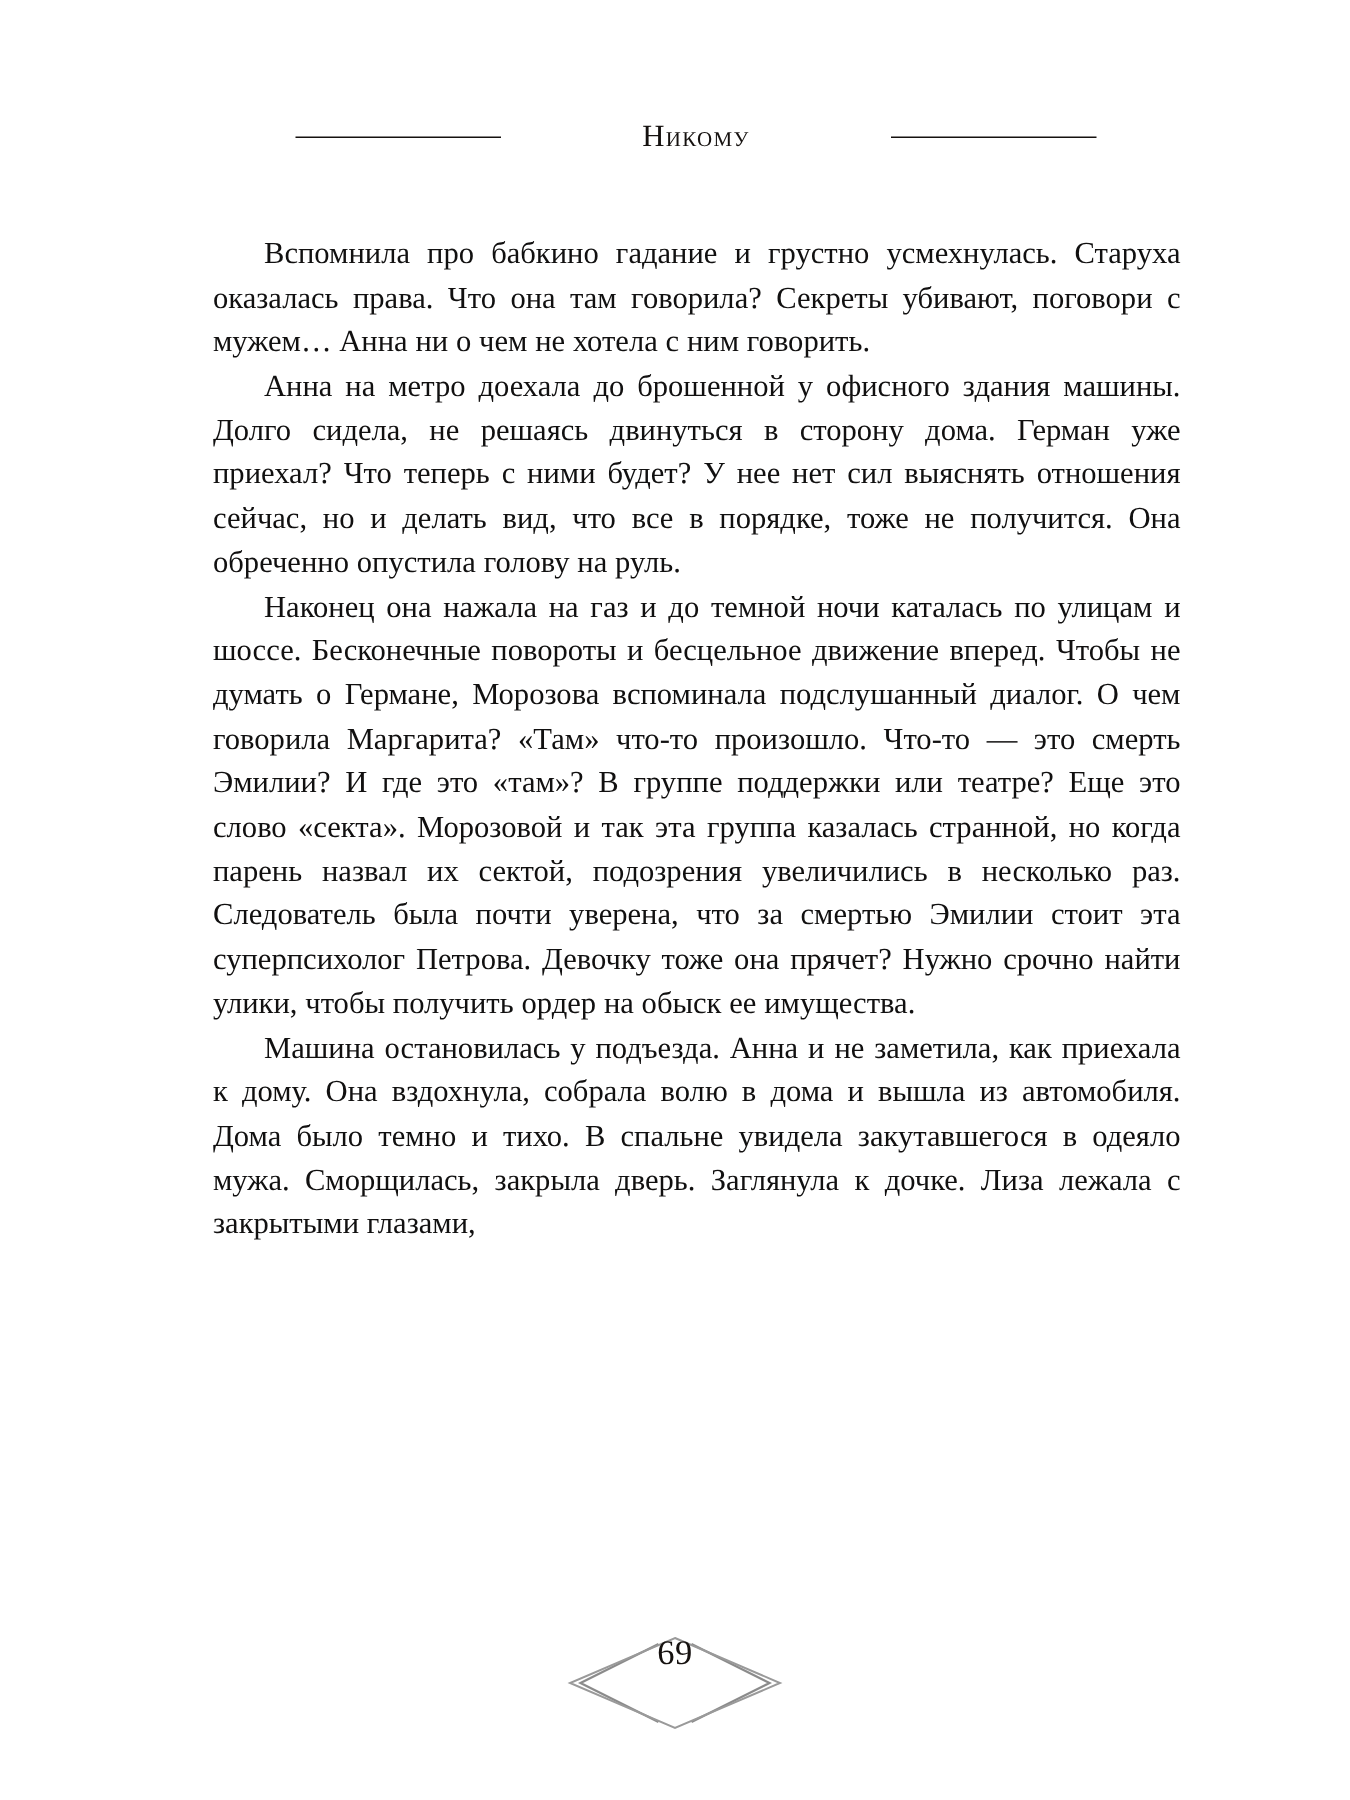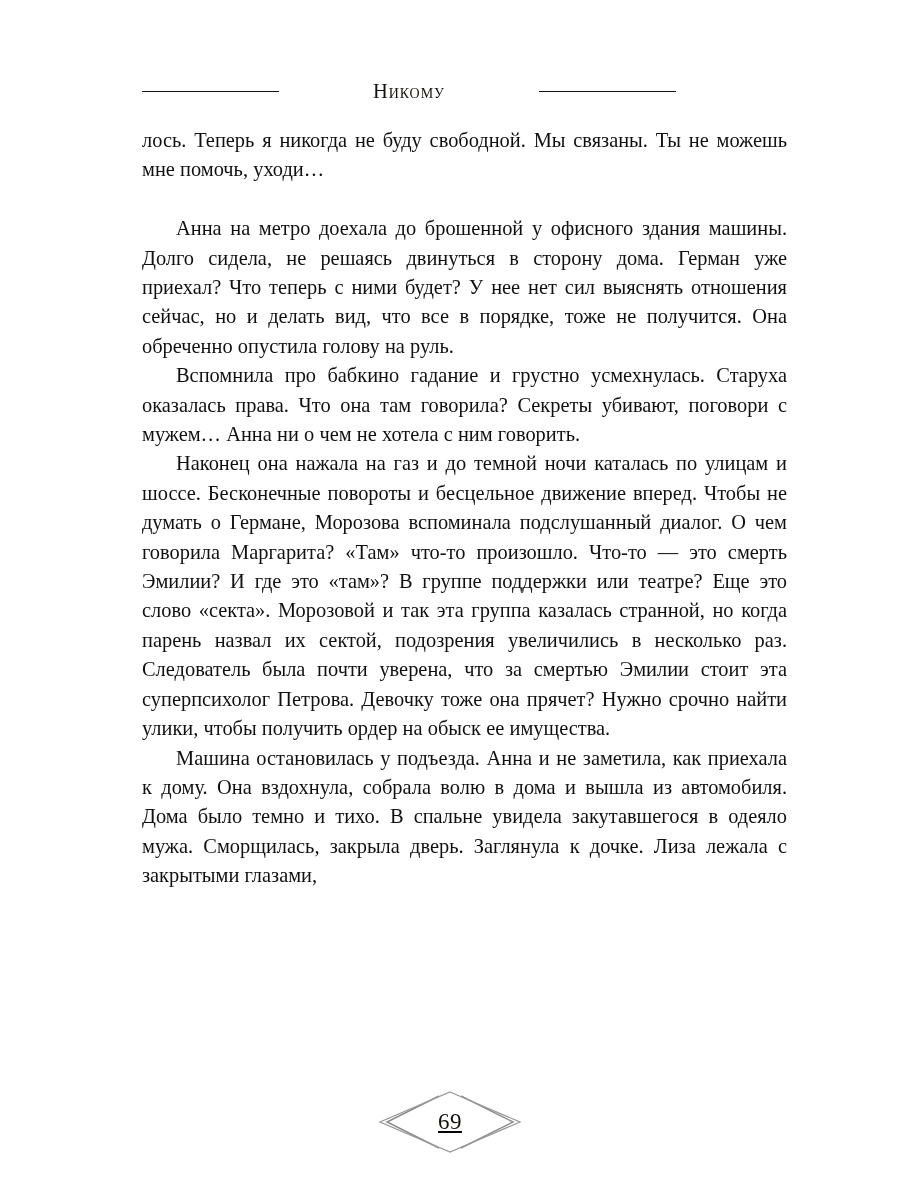--- a/index.html
+++ b/index.html
@@ -28,21 +28,21 @@
 
   
   .running-head {
     position: absolute;
     left: 142px;
     top: 76px;
     width: 644px;
     height: 30px;
     display: flex;
     align-items: center;
-    justify-content: flex-start;
+    justify-content: center;
     gap: 16px;
   }
   .head-rule {
     height: 0;
     border-top: 1.6px solid #15110f;
     width: 137px;
     flex: 0 0 137px;
   }
   .head-rule.left  { margin-right: 78px; }
   .head-rule.right { margin-left: 78px; }
@@ -91,23 +91,22 @@
     height: 72px;
     display: flex;
     align-items: center;
     justify-content: center;
   }
   .folio-inner {
     position: relative;
     width: 146px;
     height: 64px;
     display: flex;
-    align-items: center;
+    align-items: flex-start;
     justify-content: center;
-    text-decoration: underline;
   }
   .folio-inner svg {
     position: absolute;
     left: 0;
     top: 0;
     width: 146px;
     height: 64px;
   }
   .folio-num {
     position: relative;
@@ -123,26 +122,25 @@
 
 <div class="page">
 
   <div class="running-head">
     <span class="head-rule left"></span>
     <span class="head-title">Никому</span>
     <span class="head-rule right"></span>
   </div>
 
   <div class="text-block">
-    <p class="no-indent last-line-left">лось. Теперь я никогда не буду свободной. Мы связаны. Ты не можешь мне помочь, уходи…</p>
 
     <div class="section-gap"></div>
 
+    <p class="last-line-left">Вспомнила про бабкино гадание и грустно усмехнулась. Старуха оказалась права. Что она там говорила? Секреты убивают, поговори с мужем… Анна ни о чем не хотела с ним говорить.</p>
     <p class="last-line-left">Анна на метро доехала до брошенной у офисного здания машины. Долго сидела, не решаясь двинуться в сторону дома. Герман уже приехал? Что теперь с ними будет? У нее нет сил выяснять отношения сейчас, но и делать вид, что все в порядке, тоже не получится. Она обреченно опустила голову на руль.</p>
-    <p class="last-line-left">Вспомнила про бабкино гадание и грустно усмехнулась. Старуха оказалась права. Что она там говорила? Секреты убивают, поговори с мужем… Анна ни о чем не хотела с ним говорить.</p>
     <p class="last-line-left">Наконец она нажала на газ и до темной ночи каталась по улицам и шоссе. Бесконечные повороты и бесцельное движение вперед. Чтобы не думать о Германе, Морозова вспоминала подслушанный диалог. О чем говорила Маргарита? «Там» что-то произошло. Что-то — это смерть Эмилии? И где это «там»? В группе поддержки или театре? Еще это слово «секта». Морозовой и так эта группа казалась странной, но когда парень назвал их сектой, подозрения увеличились в несколько раз. Следователь была почти уверена, что за смертью Эмилии стоит эта суперпсихолог Петрова. Девочку тоже она прячет? Нужно срочно найти улики, чтобы получить ордер на обыск ее имущества.</p>
     <p class="last-line-left">Машина остановилась у подъезда. Анна и не заметила, как приехала к дому. Она вздохнула, собрала волю в дома и вышла из автомобиля. Дома было темно и тихо. В спальне увидела закутавшегося в одеяло мужа. Сморщилась, закрыла дверь. Заглянула к дочке. Лиза лежала с закрытыми глазами,</p>
   </div>
 
   <div class="folio">
     <div class="folio-inner">
       <svg viewBox="0 0 146 64">
 
         <path d="M62 6 L10 32 L62 58" fill="none" stroke="#8b8b8b" stroke-width="1.5"></path>
 

